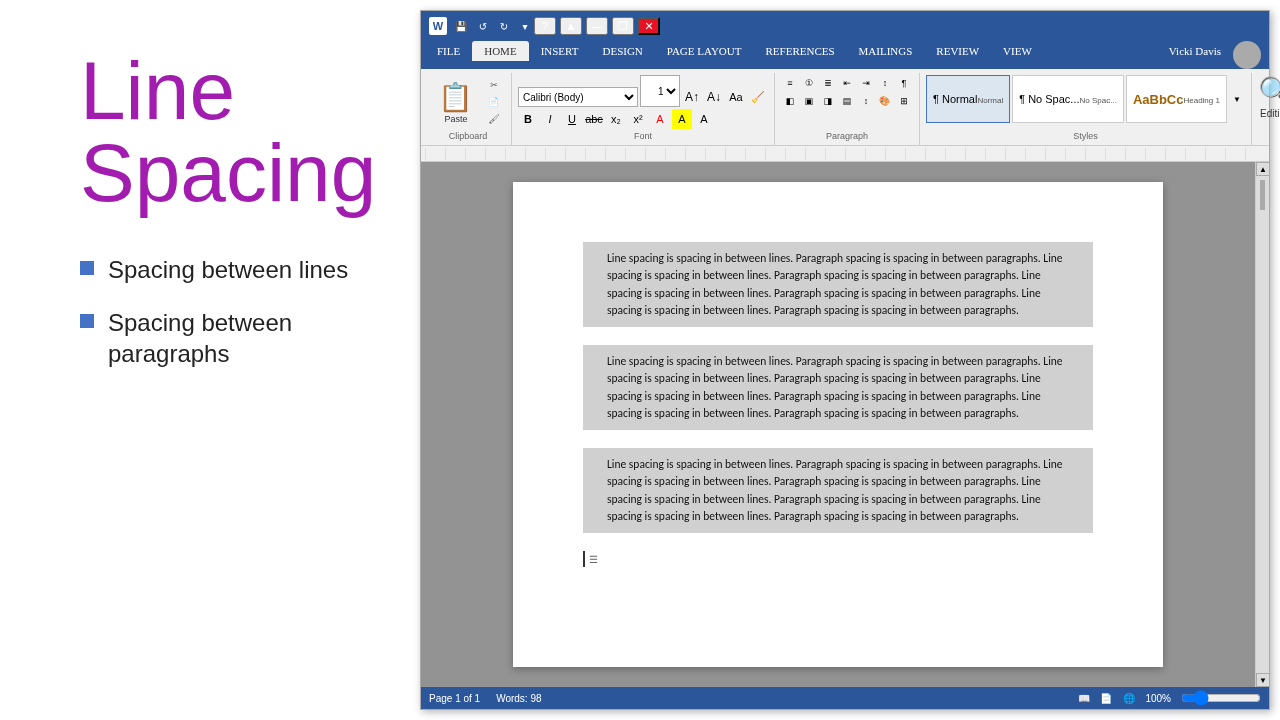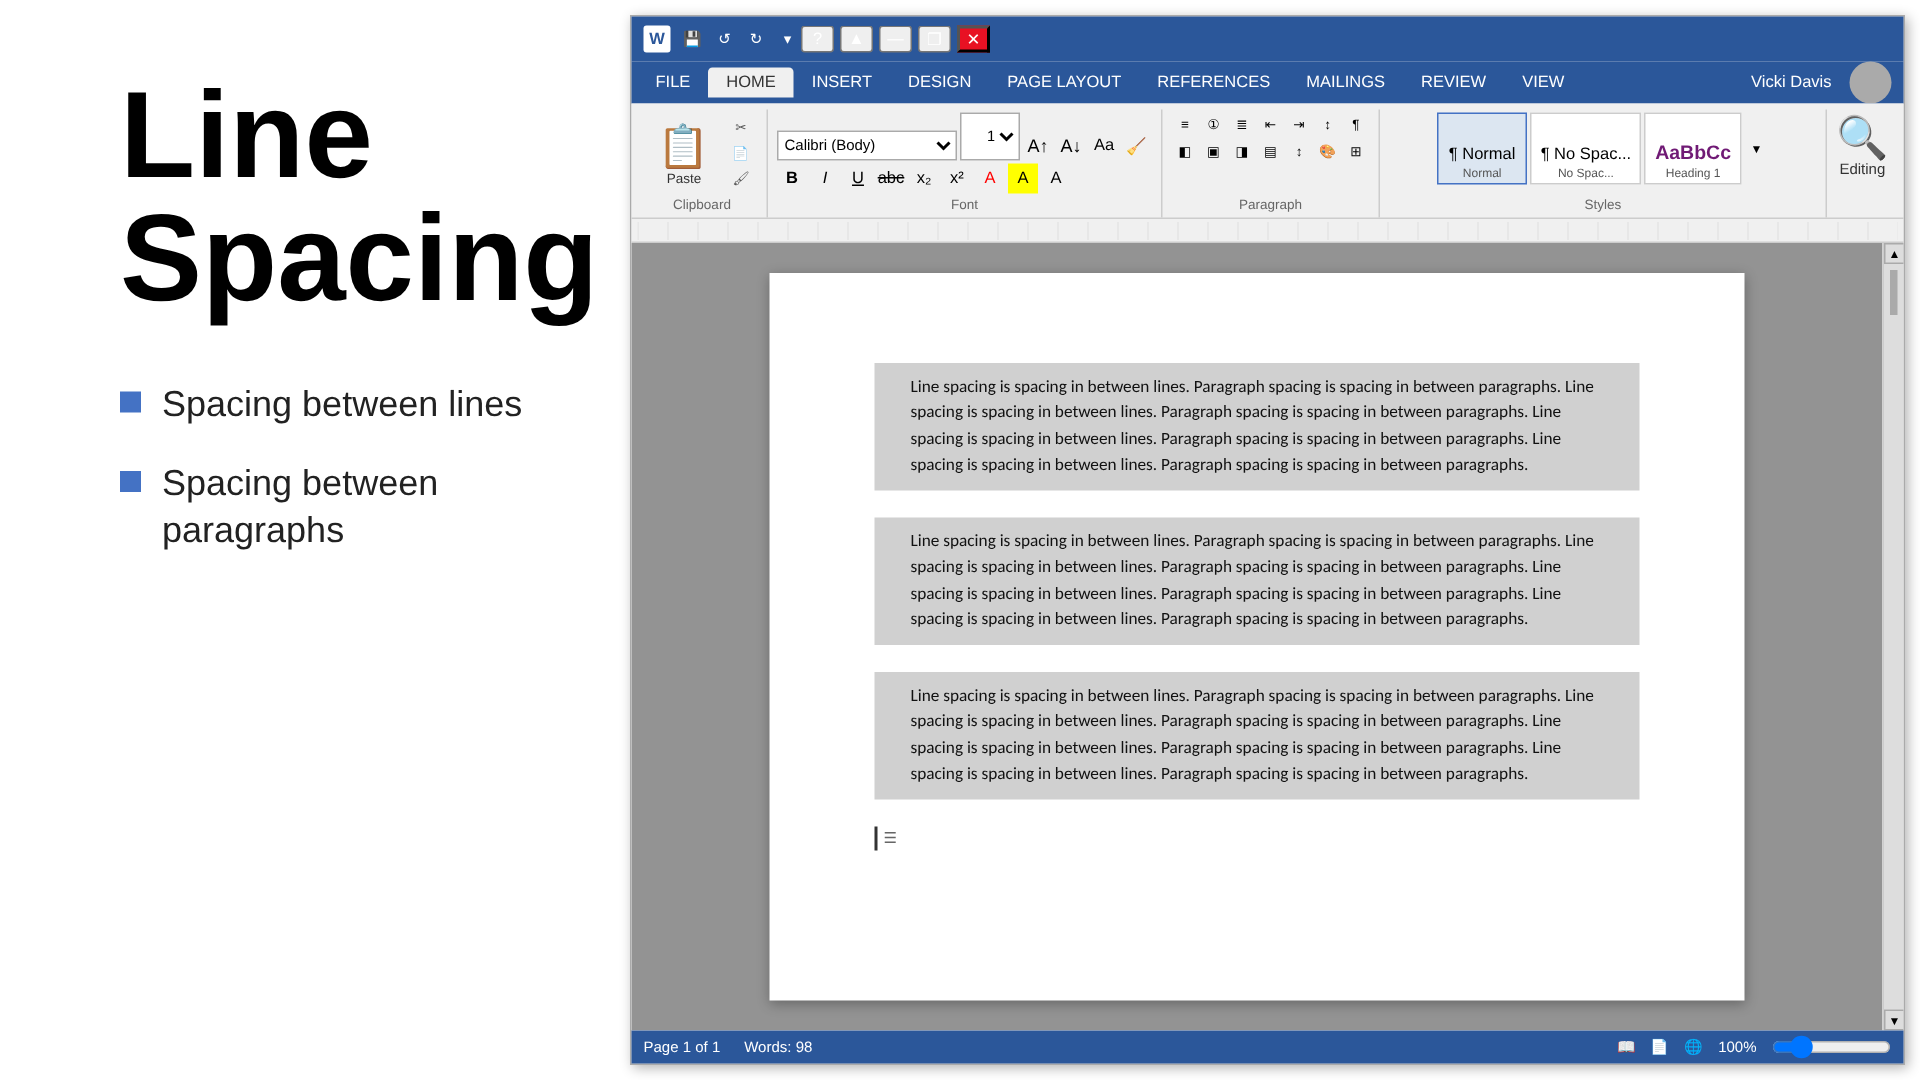--- a/index.html
+++ b/index.html
@@ -18,23 +18,23 @@
       min-width: 420px;
       padding: 50px 40px 40px 80px;
       display: flex;
       flex-direction: column;
       justify-content: flex-start;
       background: #fff;
     }
 
     .main-title {
       font-size: 82px;
-      font-weight: 700;
+      font-weight: 400;
       line-height: 1.0;
-      color: #000000;
+      color: #a21caf;
       margin-bottom: 40px;
     }
 
     .bullet-list {
       list-style: none;
       padding: 0;
     }
 
     .bullet-list li {
       display: flex;
@@ -120,23 +120,24 @@
     }
 
     .tb-ctrl:last-child {
       background: #e81123;
     }
 
     
     .ribbon-tabs {
       background: #2B579A;
       display: flex;
-      align-items: center;
+      align-items: flex-start;
       padding: 0 4px;
       height: 28px;
+      font-family: Liberation Serif, serif;
     }
 
     .ribbon-tab {
       padding: 4px 12px;
       font-size: 11px;
       color: #fff;
       cursor: pointer;
       border-radius: 3px 3px 0 0;
       white-space: nowrap;
     }
@@ -283,23 +284,23 @@
 
     .style-item {
       border: 1px solid #ccc;
       padding: 2px 6px;
       font-size: 10px;
       cursor: pointer;
       background: #fff;
       min-width: 60px;
       height: 48px;
       display: flex;
-      flex-direction: column;
-      align-items: center;
-      justify-content: flex-end;
+      flex-direction: row;
+      align-items: center;
+      justify-content: space-between;
     }
 
     .style-item.active {
       border-color: #4472C4;
       background: #dce6f1;
     }
 
     .style-name {
       font-size: 8px;
       color: #555;
@@ -426,21 +427,21 @@
       font-size: 10px;
       cursor: pointer;
       display: flex;
       align-items: center;
       justify-content: center;
     }
 
     .heading-style {
       font-size: 13px;
       font-weight: bold;
-      color: #701a75;
+      color: #a16207;
     }
 
     .normal-style {
       font-size: 11px;
     }
 
     .nospace-style {
       font-size: 11px;
     }
   </style>

